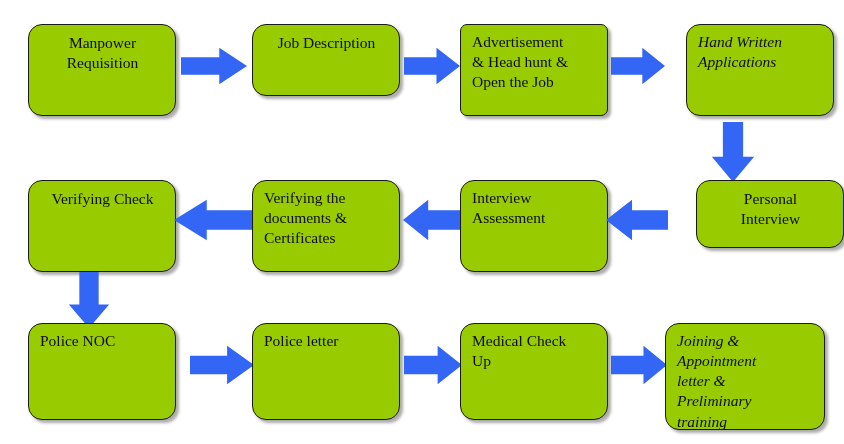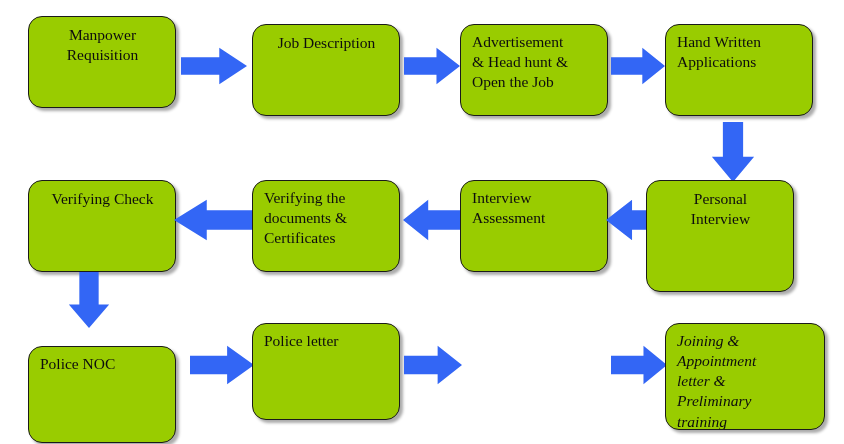--- a/index.html
+++ b/index.html
@@ -49,42 +49,42 @@
   }
   .arrow-down {
     clip-path: polygon(27% 0%, 73% 0%, 73% 58%, 98% 58%, 50% 100%, 2% 58%, 27% 58%);
   }
 </style>
 </head>
 <body>
 
 <div id="canvas">
 
-  <div class="node center" style="left:28px; top:16px; width:148px; height:92px;">
+  <div class="node center" style="left:28px; top:24px; width:148px; height:92px;">
     <span class="lbl">Manpower
 Requisition</span>
   </div>
 
   <div class="arrow arrow-right" style="left:181px; top:47px; width:66px; height:38px;"></div>
 
-  <div class="node center" style="left:252px; top:24px; width:148px; height:92px;">
+  <div class="node center" style="left:252px; top:24px; width:148px; height:72px;">
     <span class="lbl">Job  Description</span>
   </div>
 
   <div class="arrow arrow-right" style="left:404px; top:47px; width:56px; height:38px;"></div>
 
-  <div class="node left" style="left:460px; top:24px; width:148px; height:92px;">
+  <div class="node left" style="left:460px; top:24px; width:148px; height:92px;border-radius:7px;">
     <span class="lbl">Advertisement
 &amp; Head hunt &amp;
 Open the Job</span>
   </div>
 
   <div class="arrow arrow-right" style="left:611px; top:47px; width:54px; height:38px;"></div>
 
-  <div class="node left" style="left:665px; top:24px; width:148px; height:92px;">
+  <div class="node left" style="left:686px; top:24px; width:148px; height:92px;font-style:italic;">
     <span class="lbl">Hand Written
 Applications</span>
   </div>
 
   <div class="arrow arrow-down" style="left:711px; top:122px; width:44px; height:60px;"></div>
 
   <div class="node center" style="left:28px; top:180px; width:148px; height:92px;">
     <span class="lbl">Verifying Check</span>
   </div>
 
@@ -98,39 +98,43 @@
 
   <div class="arrow arrow-left" style="left:403px; top:199px; width:60px; height:42px;"></div>
 
   <div class="node left" style="left:460px; top:180px; width:148px; height:92px;">
     <span class="lbl">Interview
 Assessment</span>
   </div>
 
   <div class="arrow arrow-left" style="left:606px; top:199px; width:62px; height:42px;"></div>
 
-  <div class="node center" style="left:646px; top:180px; width:148px; height:112px;">
+  <div class="node center" style="left:696px; top:180px; width:148px; height:68px;">
     <span class="lbl">Personal
 Interview</span>
   </div>
 
   <div class="arrow arrow-down" style="left:68px; top:272px; width:42px; height:56px;"></div>
 
-  <div class="node left" style="left:28px; top:323px; width:148px; height:97px;margin-top:23px;">
+  <div class="node left" style="left:28px; top:323px; width:148px; height:97px;">
     <span class="lbl">Police NOC</span>
   </div>
 
   <div class="arrow arrow-right" style="left:190px; top:345px; width:64px; height:40px;"></div>
 
   <div class="node left" style="left:252px; top:323px; width:148px; height:97px;">
     <span class="lbl">Police letter</span>
   </div>
 
   <div class="arrow arrow-right" style="left:404px; top:345px; width:58px; height:40px;"></div>
 
+  <div class="node left" style="left:460px; top:323px; width:148px; height:97px;">
+    <span class="lbl">Medical Check
+Up</span>
+  </div>
 
   <div class="arrow arrow-right" style="left:611px; top:345px; width:56px; height:40px;"></div>
 
   <div class="node left" style="left:665px; top:323px; width:160px; height:107px;font-style:italic;">
     <span class="lbl">Joining &amp;
 Appointment
 letter &amp;
 Preliminary
 training</span>
   </div>

